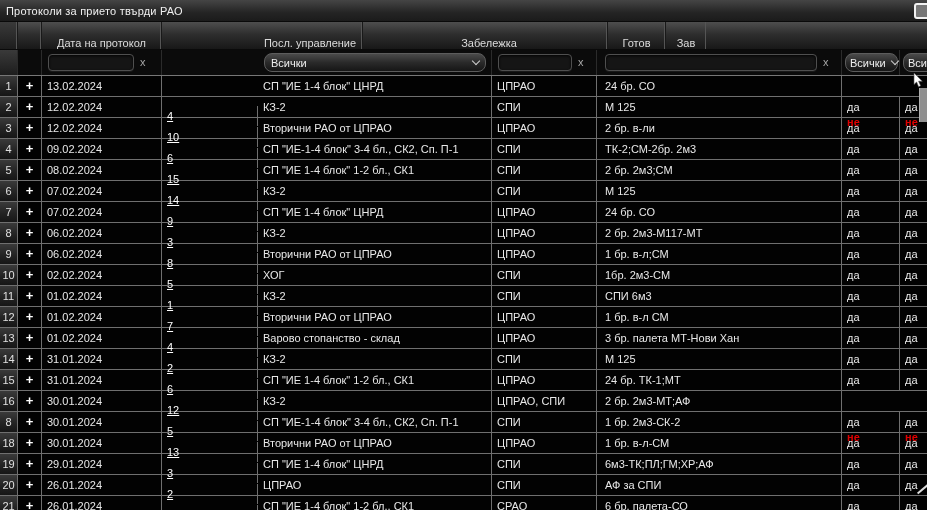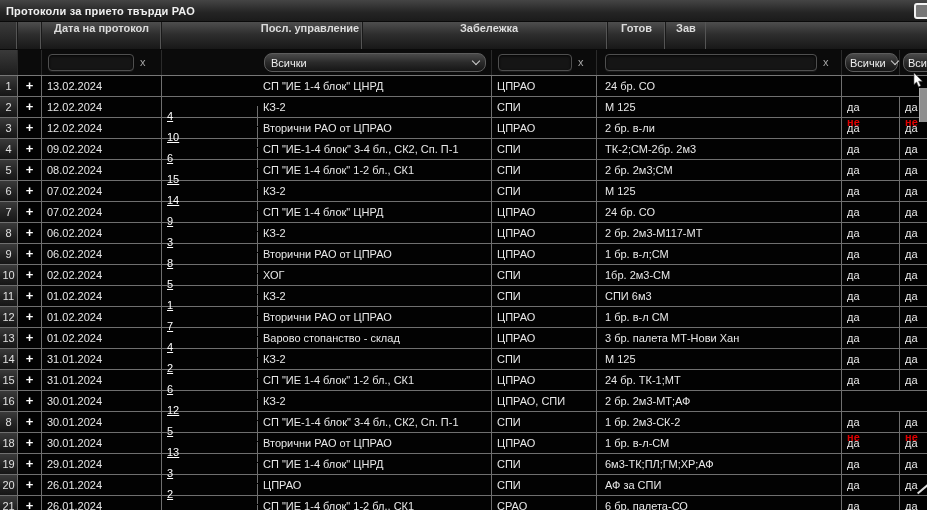--- a/index.html
+++ b/index.html
@@ -7,35 +7,35 @@
     position:relative;width:927px;height:510px;overflow:hidden;
     background:#000;font-family:"Liberation Sans",sans-serif;font-size:11px;color:#e8e8e8;
   }
   
   .titlebar{
     position:absolute;left:0;top:0;width:100%;height:22px;
     background:linear-gradient(#454545,#242424 60%,#1b1b1b);
     display:flex;align-items:center;
     border-bottom:1px solid #0a0a0a;box-sizing:border-box;
   }
-  .titlebar .ttl{font-weight:bold;color:#f0f0f0;padding-left:6px;letter-spacing:.2px;}
+  .titlebar .ttl{font-weight:normal;color:#f0f0f0;padding-left:6px;letter-spacing:.2px;}
   .tb-icon{
     position:absolute;right:-4px;top:3px;width:13px;height:12px;
     border:2px solid #f2f2f2;border-radius:3px;background:#777;
   }
   
   .head-row{
     position:absolute;left:0;top:22px;width:940px;height:28px;
     background:linear-gradient(#4e4e4e,#2e2e2e 45%,#181818);
     display:flex;box-sizing:border-box;border-bottom:1px solid #0a0a0a;
   }
   .hc{
-    display:flex;align-items:flex-start;justify-content:center;text-align:center;
+    display:flex;align-items:flex-end;justify-content:center;text-align:center;
     color:#dcdcdc;line-height:12px;border-right:1px solid #191919;
-    box-shadow:inset -1px 0 0 #555;box-sizing:border-box;height:100%;font-weight:bold;
+    box-shadow:inset -1px 0 0 #555;box-sizing:border-box;height:100%;
   }
   
   .filter-row{
     position:absolute;left:0;top:50px;width:940px;height:26px;
     background:#0b0b0b;display:flex;box-sizing:border-box;
     border-bottom:1px solid #777;
   }
   .fc{
     display:flex;align-items:center;border-right:1px solid #2b2b2b;
     box-sizing:border-box;height:100%;padding-left:6px;gap:5px;

